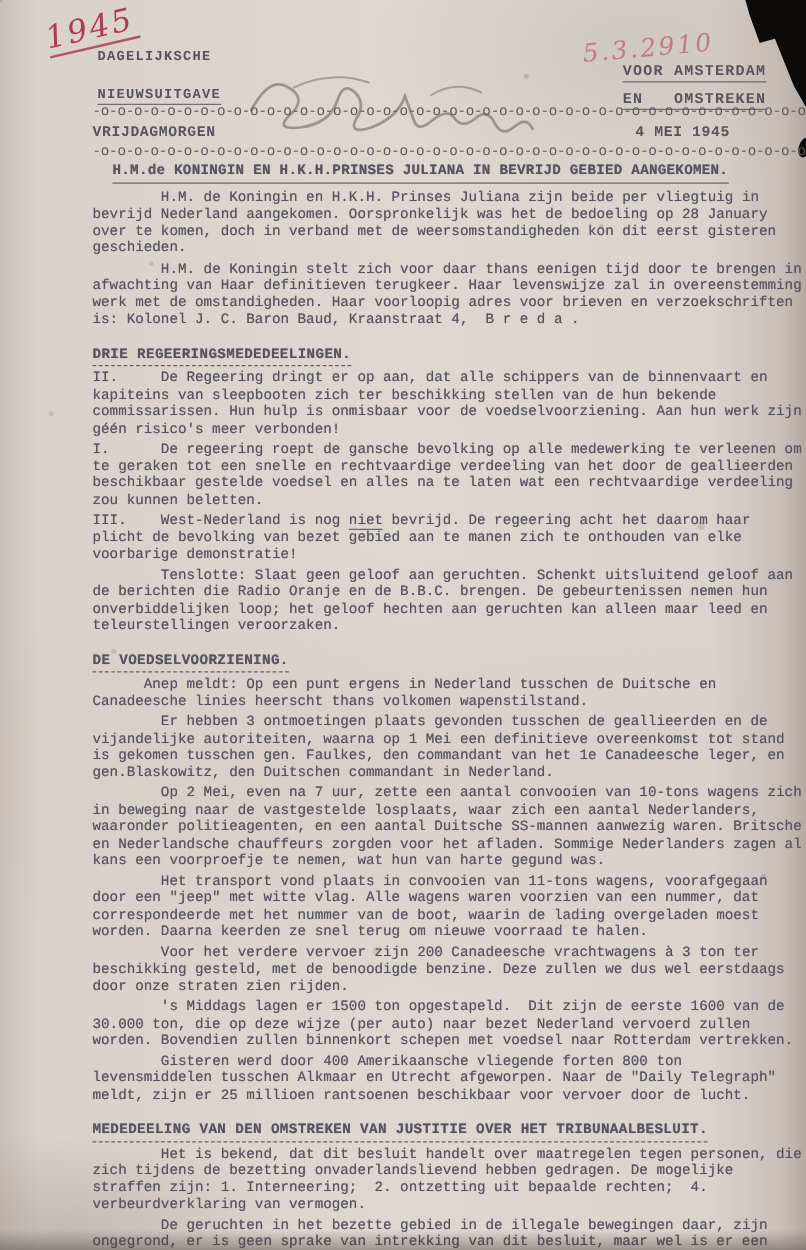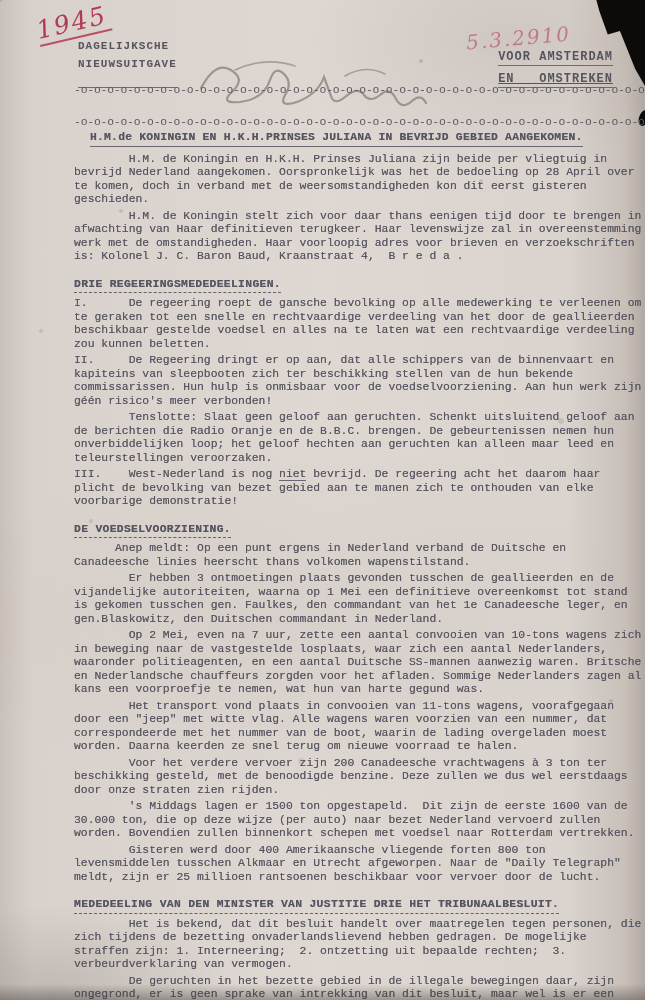--- a/index.html
+++ b/index.html
@@ -27,24 +27,24 @@
     clip-path:polygon(36% 0,100% 0,100% 100%,87% 80%,67% 36%,51% 40%,40% 13%);}
   .edge-spot{position:absolute;right:-3px;top:110px;width:9px;height:16px;background:#0d0b0a;
     border-radius:60% 40% 50% 50%;transform:rotate(14deg);}
   .hand-year{position:absolute;left:36px;top:8px;color:#b13a52;
     font-family:"DejaVu Serif",serif;font-style:italic;font-size:25px;letter-spacing:2px;
     transform:rotate(-13deg);border-bottom:2px solid rgba(177,58,82,.85);padding:0 2px 0 0;}
   .hand-num{position:absolute;left:466px;top:26px;color:rgba(187,102,115,.8);
     font-family:"DejaVu Serif",serif;font-style:italic;font-size:20px;letter-spacing:2px;
     transform:rotate(-5deg);}
   .masthead-left{position:absolute;left:78px;top:40px;font-size:11px;font-weight:bold;letter-spacing:1px;}
-  .masthead-left .l2{margin-top:6px;border-bottom:1px solid rgba(85,84,100,.8);padding-bottom:17px;display:inline-block;}
+  .masthead-left .l2{margin-top:18px;border-bottom:1px solid rgba(85,84,100,.8);padding-bottom:1px;display:inline-block;}
   .masthead-right{position:absolute;right:32px;top:50px;font-size:12px;font-weight:bold;letter-spacing:1px;text-align:center;}
   .masthead-right div{border-bottom:1px solid rgba(85,84,100,.8);padding-bottom:1px;display:inline-block;white-space:pre;}
-  .masthead-right .l2{margin-top:6px;text-decoration:underline;}
+  .masthead-right .l2{margin-top:6px;}
   .scribble{position:absolute;left:195px;top:48px;opacity:.8;}
   .sepline{position:absolute;left:74px;width:570px;font-size:11.4px;letter-spacing:-.2px;
     white-space:nowrap;overflow:hidden;color:#5a5963;}
   .sep1{top:84px;} .sep2{top:116px;}
   .edition-row{position:absolute;left:74px;top:99px;width:570px;display:flex;justify-content:space-between;font-size:11.8px;font-weight:bold;letter-spacing:.5px;}
   .edition-row .date{margin-right:60px;}
   .article{position:absolute;left:74px;top:131px;width:572px;font-size:11.4px;line-height:13.5px;
     text-shadow:0 0 .6px rgba(85,84,100,.65);}
   .article p{margin:0 0 3px 0;white-space:pre-wrap;}
   .headline{font-weight:bold;margin:0 0 6px 16px;display:inline-block;
@@ -75,44 +75,48 @@
     <path d="M40,22 q30,-14 60,-4 M150,28 q20,-12 40,-2" fill="none" stroke="#97928a" stroke-width="1.6" stroke-linecap="round"></path>
   </svg>
 
   <div class="masthead-right">
     <div class="l1">VOOR AMSTERDAM</div><br>
     <div class="l2">EN   OMSTREKEN</div>
   </div>
 
   <div class="sepline sep1">-o-o-o-o-o-o-o-o-o-o-o-o-o-o-o-o-o-o-o-o-o-o-o-o-o-o-o-o-o-o-o-o-o-o-o-o-o-o-o-o-o-o-o-o-o-</div>
 
+  <div class="edition-row">
+    <span>VRIJDAGMORGEN</span>
+    <span class="date">4 MEI 1945</span>
+  </div>
 
   <div class="sepline sep2">-o-o-o-o-o-o-o-o-o-o-o-o-o-o-o-o-o-o-o-o-o-o-o-o-o-o-o-o-o-o-o-o-o-o-o-o-o-o-o-o-o-o-o-o-o-</div>
 
   <div class="article">
     <span class="headline">H.M.de KONINGIN EN H.K.H.PRINSES JULIANA IN BEVRIJD GEBIED AANGEKOMEN.</span>
 
-    <p>        H.M. de Koningin en H.K.H. Prinses Juliana zijn beide per vliegtuig in bevrijd Nederland aangekomen. Oorspronkelijk was het de bedoeling op 28 April over te komen, doch in verband met de weersomstandigheden kon dit eerst gisteren geschieden.</p>
+    <p>        H.M. de Koningin en H.K.H. Prinses Juliana zijn beide per vliegtuig in bevrijd Nederland aangekomen. Oorspronkelijk was het de bedoeling op 28 January over te komen, doch in verband met de weersomstandigheden kon dit eerst gisteren geschieden.</p>
     <p>        H.M. de Koningin stelt zich voor daar thans eenigen tijd door te brengen in afwachting van Haar definitieven terugkeer. Haar levenswijze zal in overeenstemming werk met de omstandigheden. Haar voorloopig adres voor brieven en verzoekschriften is: Kolonel J. C. Baron Baud, Kraanstraat 4,  B r e d a .</p>
 
     <span class="sect-head">DRIE REGEERINGSMEDEDEELINGEN.</span>
+    <p>II.     De Regeering dringt er op aan, dat alle schippers van de binnenvaart en kapiteins van sleepbooten zich ter beschikking stellen van de hun bekende commissarissen. Hun hulp is onmisbaar voor de voedselvoorziening. Aan hun werk zijn géén risico's meer verbonden!</p>
     <p>I.      De regeering roept de gansche bevolking op alle medewerking te verleenen om te geraken tot een snelle en rechtvaardige verdeeling van het door de geallieerden beschikbaar gestelde voedsel en alles na te laten wat een rechtvaardige verdeeling zou kunnen beletten.</p>
-    <p>II.     De Regeering dringt er op aan, dat alle schippers van de binnenvaart en kapiteins van sleepbooten zich ter beschikking stellen van de hun bekende commissarissen. Hun hulp is onmisbaar voor de voedselvoorziening. Aan hun werk zijn géén risico's meer verbonden!</p>
+    <p><span>III.    West-Nederland is nog </span><span class="u">niet</span><span> bevrijd. De regeering acht het daarom haar plicht de bevolking van bezet gebied aan te manen zich te onthouden van elke voorbarige demonstratie!</span></p>
     <p>        Tenslotte: Slaat geen geloof aan geruchten. Schenkt uitsluitend geloof aan de berichten die Radio Oranje en de B.B.C. brengen. De gebeurtenissen nemen hun onverbiddelijken loop; het geloof hechten aan geruchten kan alleen maar leed en teleurstellingen veroorzaken.</p>
-    <p><span>III.    West-Nederland is nog </span><span class="u">niet</span><span> bevrijd. De regeering acht het daarom haar plicht de bevolking van bezet gebied aan te manen zich te onthouden van elke voorbarige demonstratie!</span></p>
 
     <span class="sect-head">DE VOEDSELVOORZIENING.</span>
-    <p>      Anep meldt: Op een punt ergens in Nederland verband de Duitsche en Canadeesche linies heerscht thans volkomen wapenstilstand.</p>
+    <p>      Anep meldt: Op een punt ergens in Nederland tusschen de Duitsche en Canadeesche linies heerscht thans volkomen wapenstilstand.</p>
     <p>        Er hebben 3 ontmoetingen plaats gevonden tusschen de geallieerden en de vijandelijke autoriteiten, waarna op 1 Mei een definitieve overeenkomst tot stand is gekomen tusschen gen. Faulkes, den commandant van het 1e Canadeesche leger, en gen.Blaskowitz, den Duitschen commandant in Nederland.</p>
     <p>        Op 2 Mei, even na 7 uur, zette een aantal convooien van 10-tons wagens zich in beweging naar de vastgestelde losplaats, waar zich een aantal Nederlanders, waaronder politieagenten, en een aantal Duitsche SS-mannen aanwezig waren. Britsche en Nederlandsche chauffeurs zorgden voor het afladen. Sommige Nederlanders zagen al kans een voorproefje te nemen, wat hun van harte gegund was.</p>
     <p>        Het transport vond plaats in convooien van 11-tons wagens, voorafgegaan door een "jeep" met witte vlag. Alle wagens waren voorzien van een nummer, dat correspondeerde met het nummer van de boot, waarin de lading overgeladen moest worden. Daarna keerden ze snel terug om nieuwe voorraad te halen.</p>
     <p>        Voor het verdere vervoer zijn 200 Canadeesche vrachtwagens à 3 ton ter beschikking gesteld, met de benoodigde benzine. Deze zullen we dus wel eerstdaags door onze straten zien rijden.</p>
     <p>        's Middags lagen er 1500 ton opgestapeld.  Dit zijn de eerste 1600 van de 30.000 ton, die op deze wijze (per auto) naar bezet Nederland vervoerd zullen worden. Bovendien zullen binnenkort schepen met voedsel naar Rotterdam vertrekken.</p>
     <p>        Gisteren werd door 400 Amerikaansche vliegende forten 800 ton levensmiddelen tusschen Alkmaar en Utrecht afgeworpen. Naar de "Daily Telegraph" meldt, zijn er 25 millioen rantsoenen beschikbaar voor vervoer door de lucht.</p>
 
-    <span class="sect-head">MEDEDEELING VAN DEN MINISTER VAN JUSTITIE DRIE HET TRIBUNAALBESLUIT.</span>
-    <p>        Het is bekend, dat dit besluit handelt over maatregelen tegen personen, die zich tijdens de bezetting onvaderlandslievend hebben gedragen. De mogelijke straffen zijn: 1. Interneering;  2. ontzetting uit bepaalde rechten;  3. verbeurdverklaring van vermogen.</p>
+    <span class="sect-head">MEDEDEELING VAN DEN OMSTREKEN VAN JUSTITIE OVER HET TRIBUNAALBESLUIT.</span>
+    <p>        Het is bekend, dat dit besluit handelt over maatregelen tegen personen, die zich tijdens de bezetting onvaderlandslievend hebben gedragen. De mogelijke straffen zijn: 1. Interneering;  2. ontzetting uit bepaalde rechten;  4. verbeurdverklaring van vermogen.</p>
     <p>        De geruchten in het bezette gebied in de illegale bewegingen daar, zijn ongegrond, er is geen sprake van intrekking van dit besluit, maar wel is er een wijziging in voorbereiding, die een snellere afdoening beoogt.</p>
 
     <p>Nadere berichten over de overeenkomst tusschen de geallieerden en de Duitschers in Nederland melden nog, dat overeengekomen is, dat de Duitschers de bruggen over de rivieren zullen repareeren, en voor zoover ze opgeblazen zijn, deze zullen opruimen. Ook zullen er schepen over het IJselmeer naar Amsterdam varen om voedsel aan te voeren.</p>
   </div>
 
 </div>
 
 </body></html>

